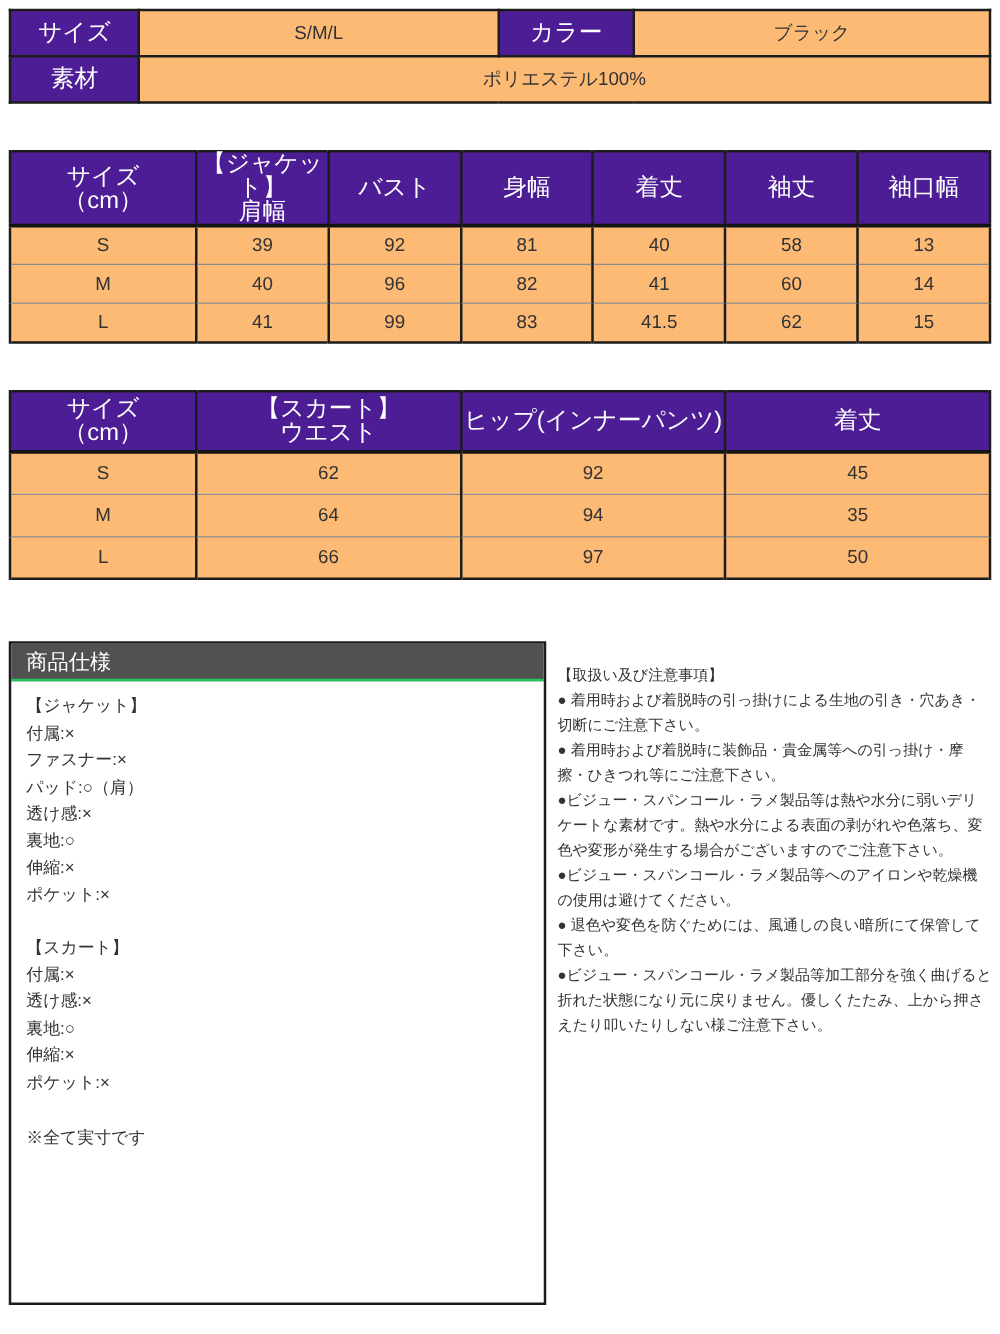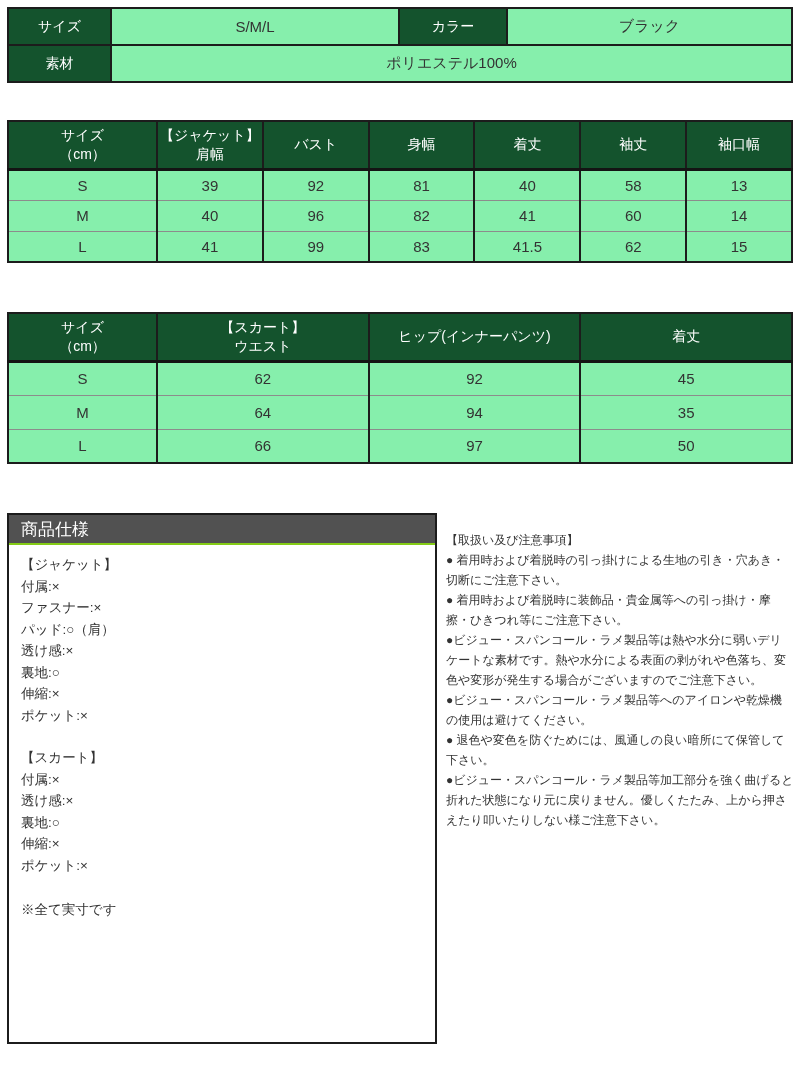--- a/index.html
+++ b/index.html
@@ -12,31 +12,31 @@
     overflow: hidden;
   }
   .tbl {
     position: absolute;
     left: 7px;
     width: 786px;
     border-collapse: collapse;
     table-layout: fixed;
   }
   .tbl th {
-    background: #14532d;
+    background: #4c1d95;
     color: #fff;
     font-weight: normal;
-    font-size: 14px;
+    font-size: 19px;
     text-align: center;
     vertical-align: middle;
     white-space: pre-line;
     line-height: 19px;
   }
   .tbl td {
-    background: #86efac;
+    background: #fdba74;
     color: #333;
     font-size: 15px;
     text-align: center;
     vertical-align: middle;
   }
   
   .tbl-top { top: 7px; }
   .tbl-top th, .tbl-top td { border: 2px solid #1c1c1c; height: 37px; }
   
   .tbl-size { border: 2px solid #1c1c1c; }
@@ -64,21 +64,21 @@
     border: 2px solid #1c1c1c;
     background: #fff;
   }
   .spec-header {
     background: #515151;
     color: #fff;
     font-size: 17px;
     height: 30px;
     line-height: 30px;
     padding-left: 12px;
-    border-bottom: 2px solid #84cc16;
+    border-bottom: 2px solid #22c55e;
   }
   .spec-body {
     padding: 9px 12px;
     font-size: 13.5px;
     line-height: 21.5px;
     color: #333;
   }
   .spec-list div { min-height: 21.5px; }
   .spec-list-skirt { margin-top: 21px; }
   .spec-note { margin-top: 23px; font-family: Liberation Serif, serif; }

